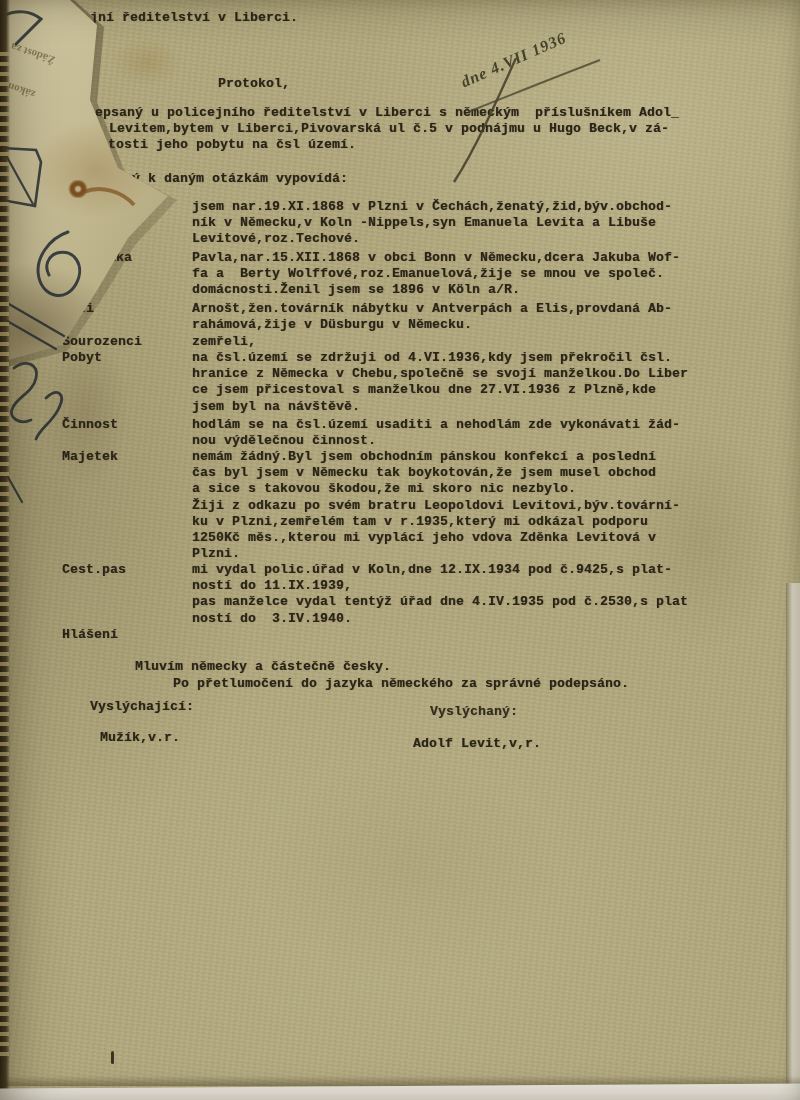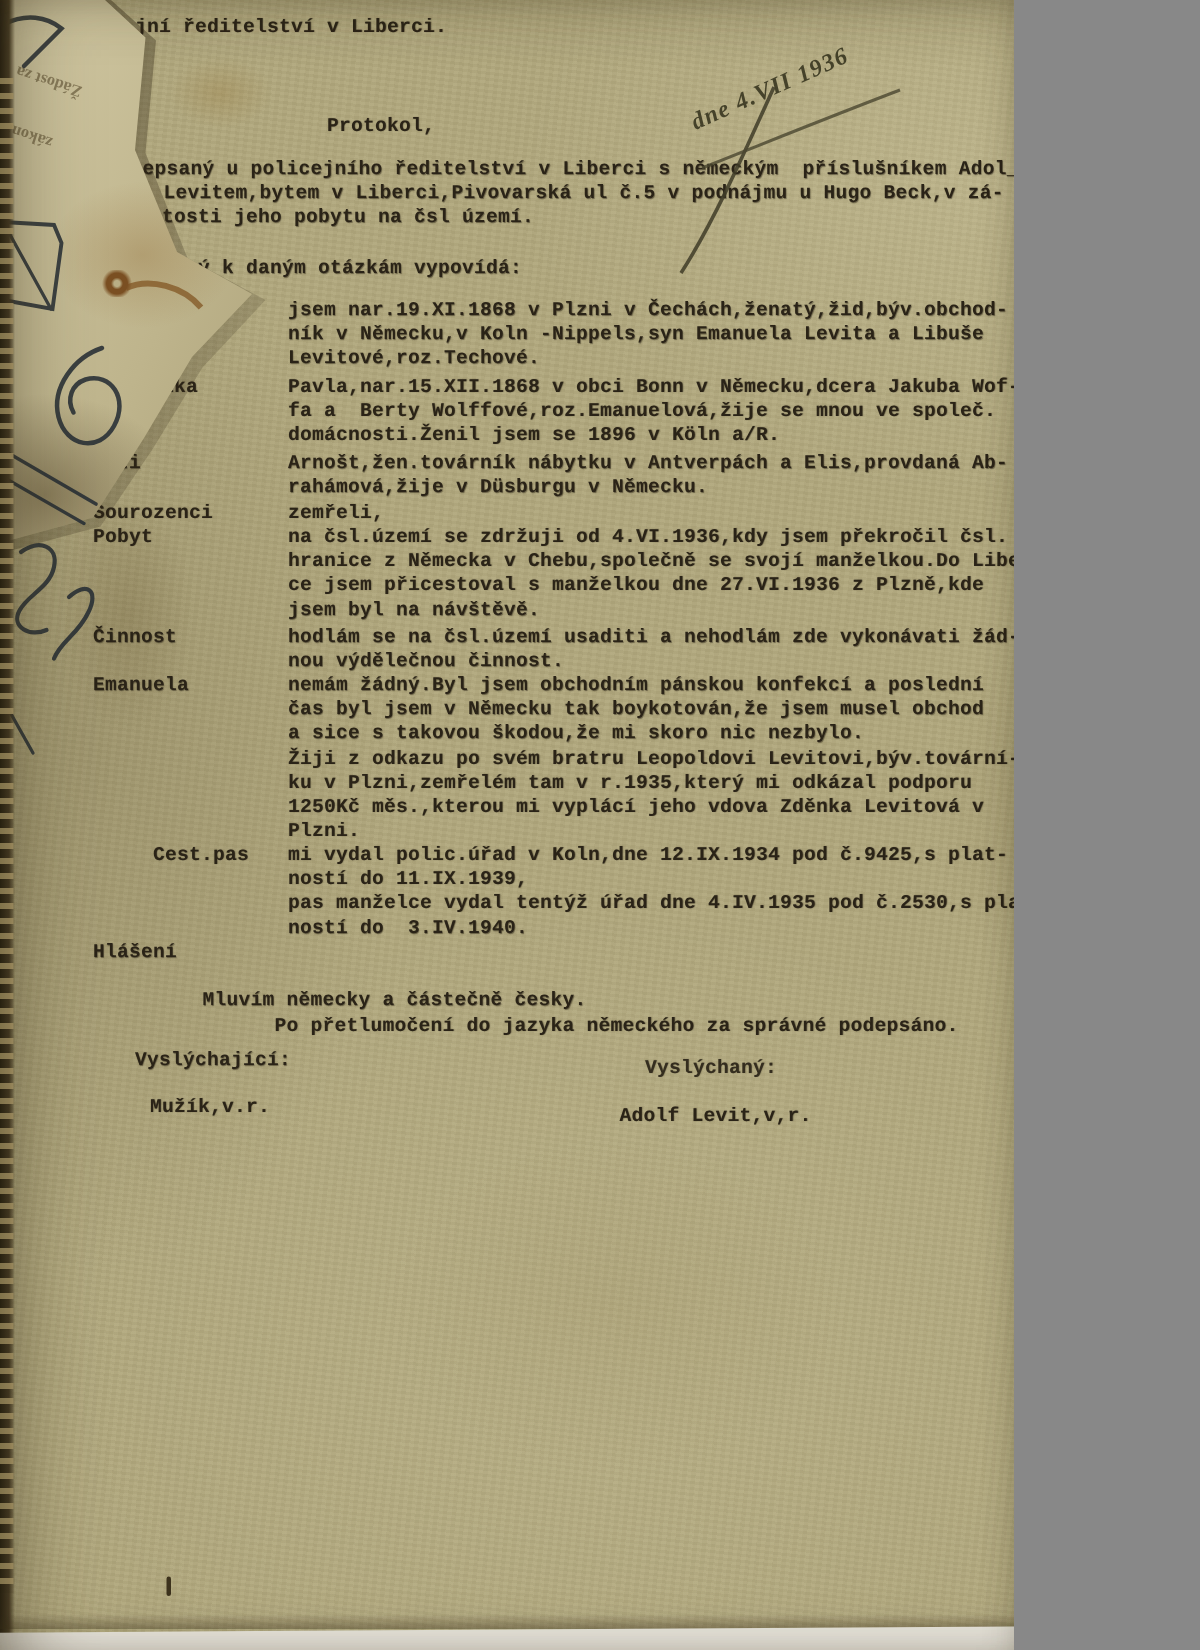--- a/index.html
+++ b/index.html
@@ -1,17 +1,17 @@
 <!DOCTYPE html>
 <html><head>
 <meta charset="utf-8">
 <style>
   html,body{margin:0;padding:0;background:#888;}
   .page{
-    position:relative;width:676px;height:1100px;overflow:hidden;
+    position:relative;width:800px;height:1100px;overflow:hidden;
     background:
       radial-gradient(ellipse 420px 300px at 640px 120px, rgba(255,248,215,.14), rgba(0,0,0,0) 70%),
       radial-gradient(ellipse 500px 400px at 400px 900px, rgba(255,250,220,.08), rgba(0,0,0,0) 75%),
       radial-gradient(ellipse 300px 500px at 60px 500px, rgba(70,58,30,.16), rgba(0,0,0,0) 70%),
       repeating-linear-gradient(7deg, rgba(255,255,235,.025) 0 2px, rgba(45,35,12,.03) 2px 4px),
       repeating-linear-gradient(96deg, rgba(255,255,235,.02) 0 3px, rgba(45,35,12,.025) 3px 6px),
       #b1a87e;
     font-family:"Liberation Mono","DejaVu Sans Mono",monospace;
   }
   .vignette{position:absolute;inset:0;pointer-events:none;
@@ -95,39 +95,39 @@
   <div class="tw" style="left:62px;top:350px;text-align:center;">Pobyt</div>
   <div class="tw" style="left:192px;top:350px;">na čsl.území se zdržuji od 4.VI.1936,kdy jsem překročil čsl.
 hranice z Německa v Chebu,společně se svojí manželkou.Do Liber
 ce jsem přicestoval s manželkou dne 27.VI.1936 z Plzně,kde
 jsem byl na návštěvě.</div>
 
   <div class="tw" style="left:62px;top:417px;">Činnost</div>
   <div class="tw" style="left:192px;top:417px;">hodlám se na čsl.území usaditi a nehodlám zde vykonávati žád-
 nou výdělečnou činnost.</div>
 
-  <div class="tw" style="left:62px;top:449px;">Emanuela</div>
+  <div class="tw" style="left:62px;top:449px;">Majetek</div>
   <div class="tw" style="left:192px;top:449px;">nemám žádný.Byl jsem obchodním pánskou konfekcí a poslední
 čas byl jsem v Německu tak boykotován,že jsem musel obchod
 a sice s takovou škodou,že mi skoro nic nezbylo.
 Žiji z odkazu po svém bratru Leopoldovi Levitovi,býv.tovární-
 ku v Plzni,zemřelém tam v r.1935,který mi odkázal podporu
 1250Kč měs.,kterou mi vyplácí jeho vdova Zděnka Levitová v
 Plzni.</div>
 
-  <div class="tw" style="left:62px;top:562px;margin-left:40px;">Cest.pas</div>
+  <div class="tw" style="left:62px;top:562px;">Cest.pas</div>
   <div class="tw" style="left:192px;top:562px;">mi vydal polic.úřad v Koln,dne 12.IX.1934 pod č.9425,s plat-
 ností do 11.IX.1939,
 pas manželce vydal tentýž úřad dne 4.IV.1935 pod č.2530,s plat
 ností do  3.IV.1940.</div>
 
   <div class="tw" style="left:62px;top:627px;">Hlášení</div>
 
   <div class="tw" style="left:135px;top:659px;">Mluvím německy a částečně česky.</div>
-  <div class="tw" style="left:145px;top:676px;padding-left:38px;">Po přetlumočení do jazyka německého za správné podepsáno.</div>
+  <div class="tw" style="left:135px;top:676px;padding-left:38px;">Po přetlumočení do jazyka německého za správné podepsáno.</div>
 
   <div class="tw" style="left:90px;top:699px;">Vyslýchající:</div>
   <div class="tw soft" style="left:430px;top:704px;">Vyslýchaný:</div>
   <div class="tw" style="left:100px;top:730px;">Mužík,v.r.</div>
   <div class="tw" style="left:413px;top:736px;">Adolf Levit,v,r.</div>
 
   <div class="hand-date">dne 4.VII 1936</div>
   <svg class="pen" style="left:438px;top:38px;" width="200" height="155" viewBox="0 0 200 155">
     <path d="M78,20 C60,60 38,110 16,144" stroke="#3f3c28" stroke-width="2.4" fill="none" opacity=".85"></path>
     <path d="M30,74 C70,58 120,38 162,22" stroke="#4a4630" stroke-width="2" fill="none" opacity=".8"></path>

